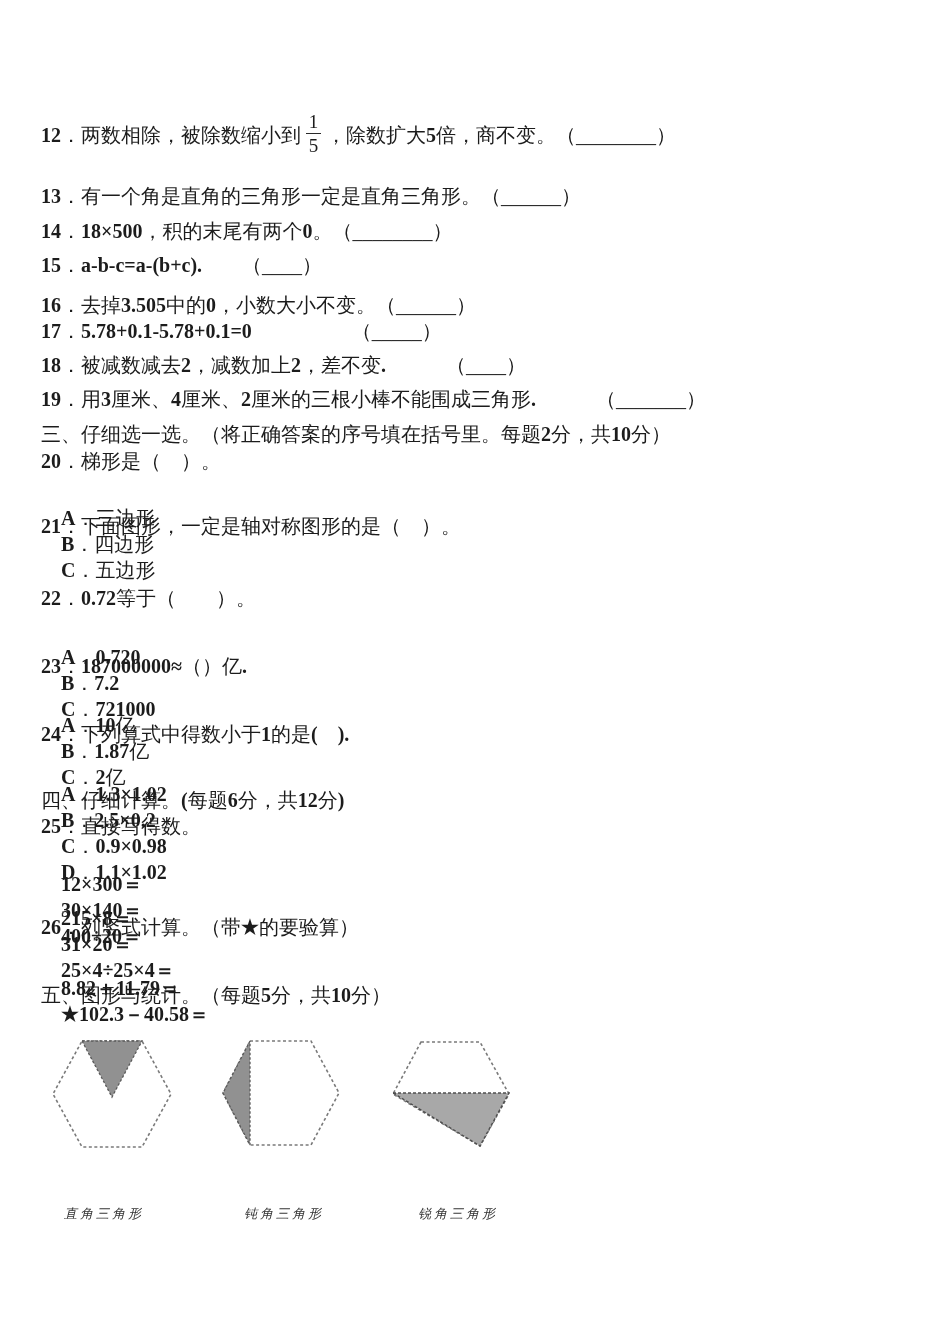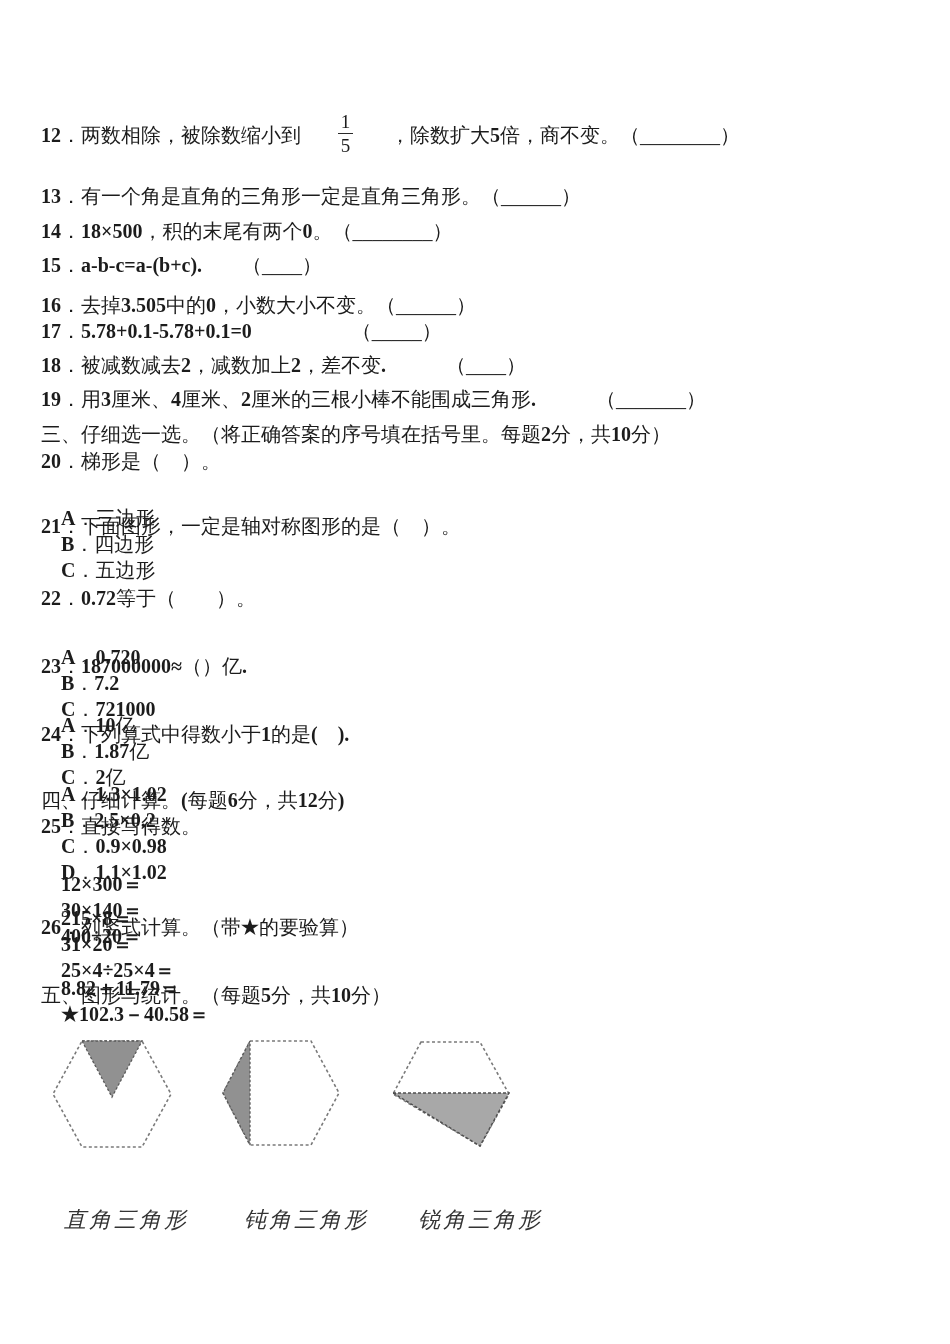--- a/index.html
+++ b/index.html
@@ -1,40 +1,40 @@
 <!DOCTYPE html>
 <html><head>
 <meta charset="utf-8">
 <style>
   html,body{margin:0;padding:0;background:#e8e8e8;}
   .page{position:relative;width:950px;height:1344px;margin:0 auto;background:#ffffff;
         font-family:"Liberation Serif","DejaVu Serif",serif;color:#1c1c1c;overflow:hidden;}
   .t{position:absolute;left:41px;font-size:20px;line-height:26px;white-space:pre;}
   b{font-weight:700;}
   
-  .q12row{position:absolute;left:41px;top:106px;height:58px;display:flex;align-items:center;white-space:pre;font-size:20px;gap:32px;}
+  .q12row{position:absolute;left:41px;top:106px;height:58px;display:flex;align-items:center;white-space:pre;font-size:20px;}
   .frac{display:inline-flex;flex-direction:column;align-items:center;margin:0 5px;transform:translateY(-2px);}
   .frac .num,.frac .den{font-size:19px;line-height:21px;}
   .frac .bar{width:15px;border-top:1.6px solid #2a2a2a;margin:1px 0;}
   
   .opts span,.calc span{display:inline-block;}
   .o3 span:nth-child(1){min-width:231px;}
   .o3 span:nth-child(2){min-width:228px;}
   .o22 span:nth-child(1){min-width:90px;}
   .o22 span:nth-child(2){min-width:71px;}
   .o4 span:nth-child(1){min-width:175px;}
   .o4 span:nth-child(2){min-width:169px;}
   .o4 span:nth-child(3){min-width:169px;}
   .c1 span:nth-child(1){min-width:109px;}
   .c1 span:nth-child(2){min-width:112px;}
   .c2 span:nth-child(1){min-width:104px;}
   .c2 span:nth-child(2){min-width:109px;}
   .e26 span:nth-child(1){margin-right:28px;}
   .fig{position:absolute;}
-  .figlabel{position:absolute;font-size:22px;font-style:italic;letter-spacing:3px;color:#333;white-space:pre;}
+  .figlabel{position:absolute;font-size:13px;font-style:italic;letter-spacing:3px;color:#333;white-space:pre;}
 </style>
 </head>
 <body>
 
 <div class="page">
 
   <div class="q12row">
     <span class="mix"><b>12</b>．两数相除，被除数缩小到</span>
     <span class="frac">
       <span class="num">1</span>

